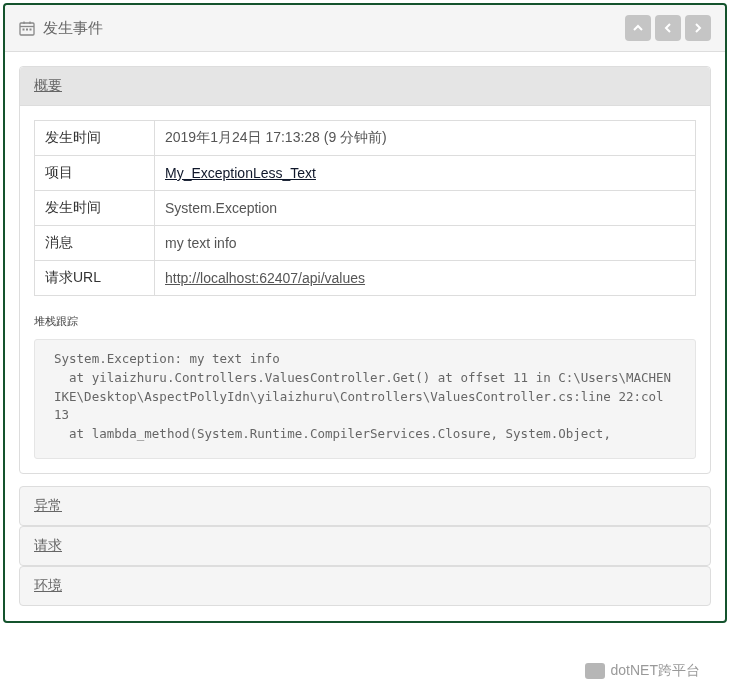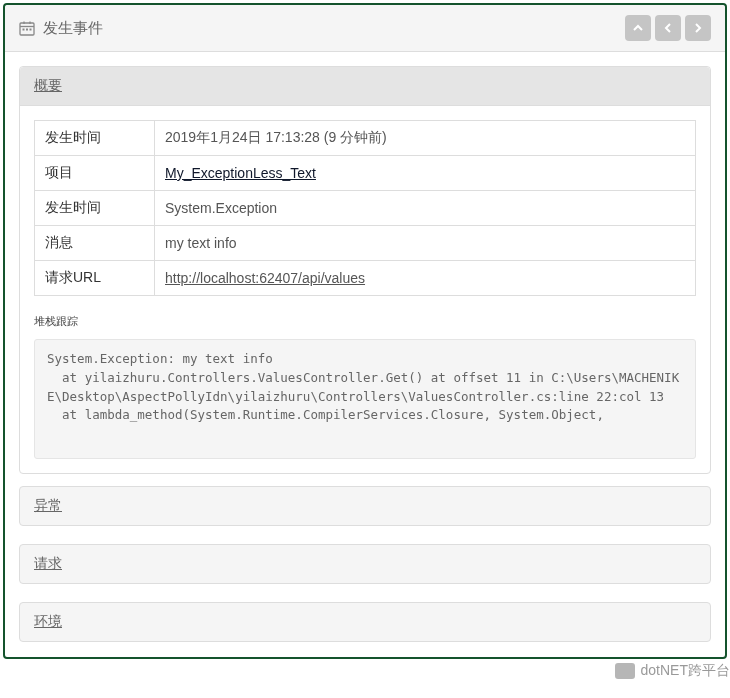--- a/index.html
+++ b/index.html
@@ -94,45 +94,45 @@
   h4.section-title {
     font-size: 11px;
     font-weight: 500;
     color: #444;
     margin: 18px 0 10px 0;
   }
   pre.stack {
     background: #f5f5f5;
     border: 1px solid #e5e5e5;
     border-radius: 3px;
-    padding: 10px 12px;
+    padding: 10px 19px;
     font-family: Menlo, Consolas, monospace;
     font-size: 12.5px;
     line-height: 1.5;
     color: #666;
     white-space: pre-wrap;
     word-break: break-all;
     height: 120px;
     overflow-y: scroll;
     margin: 0;
   }
   .collapsed-panel {
     border: 1px solid #ddd;
     border-radius: 4px;
     background: #f5f5f5;
     padding: 10px 14px;
-    margin-bottom: 18px;
+    margin-bottom: 0;
     color: #666;
     text-decoration: underline;
     cursor: pointer;
   }
   .watermark {
     position: fixed;
     bottom: 18px;
-    right: 0;
+    right: 30px;
     display: flex;
     align-items: center;
     gap: 6px;
     color: #888;
     font-size: 14px;
     opacity: 0.85;
   }
   .wm-icon {
     width: 20px;
     height: 16px;

